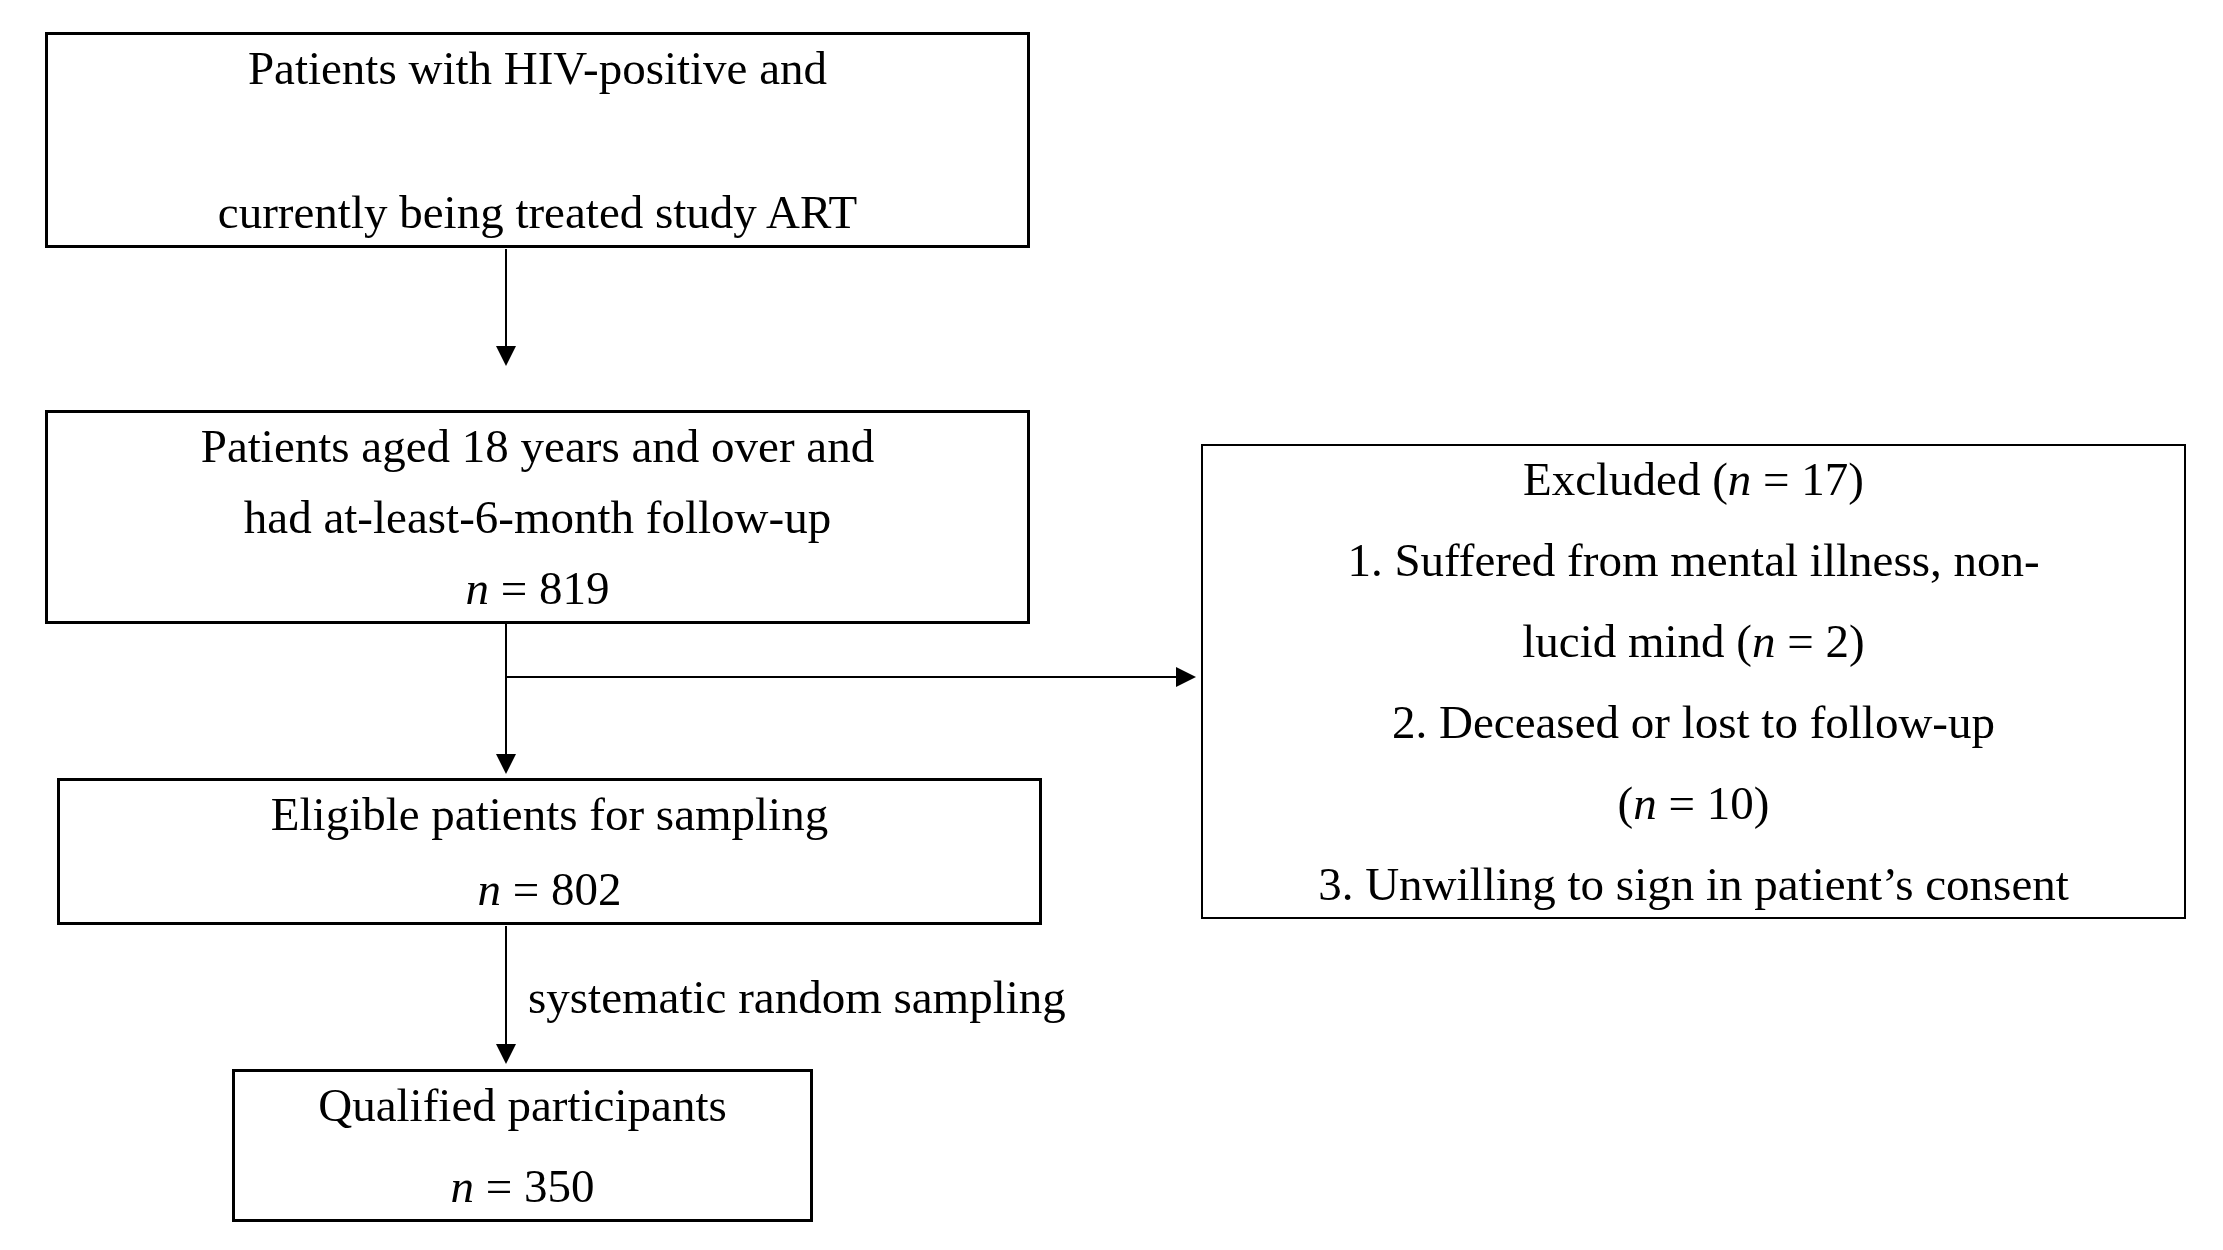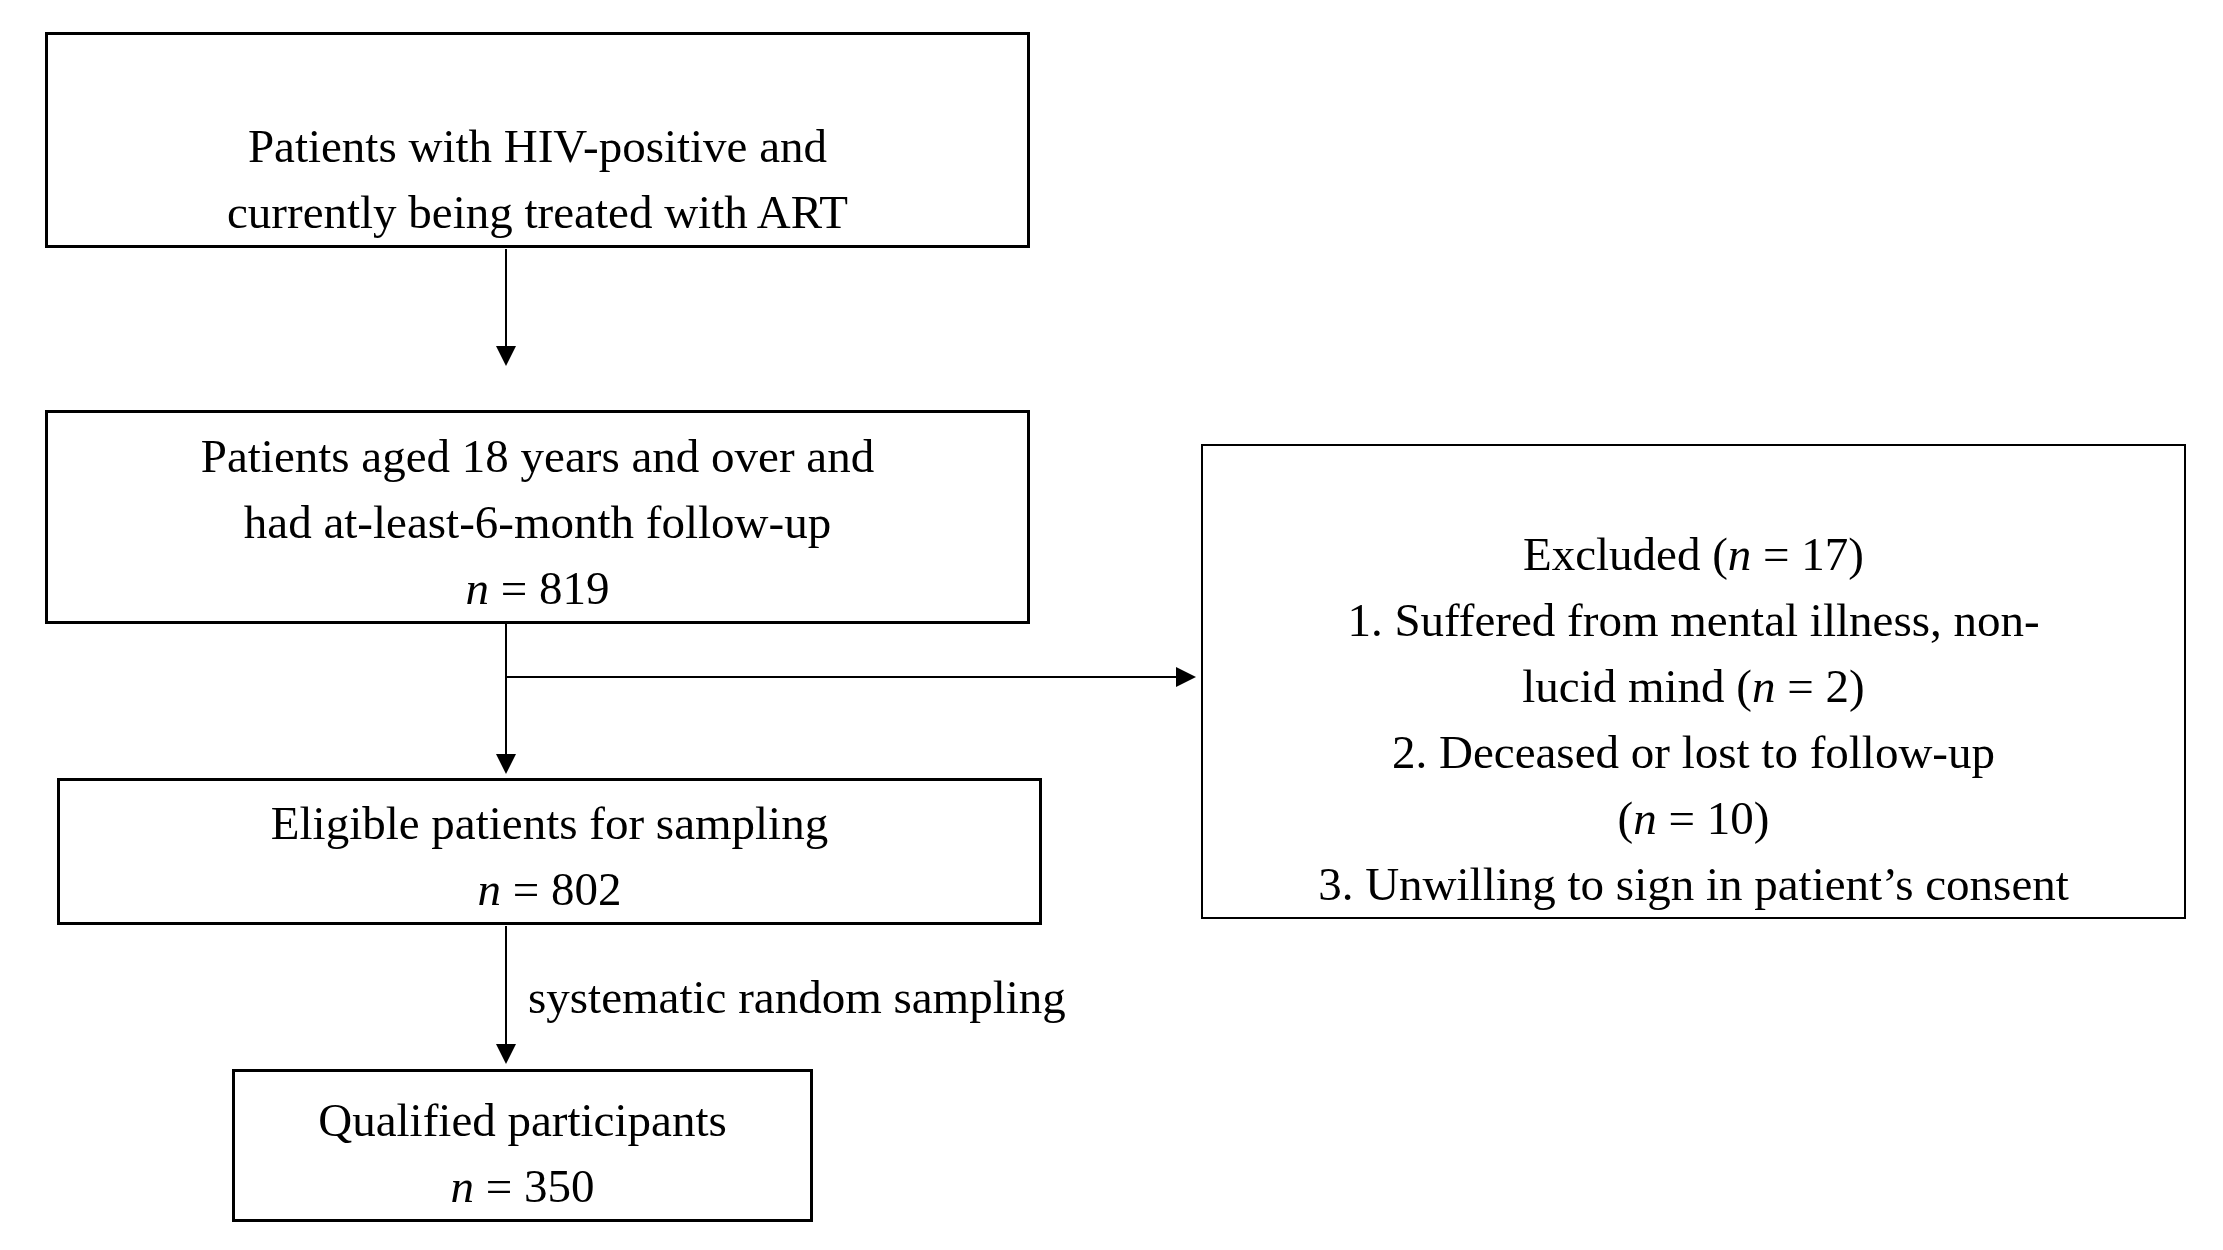--- a/index.html
+++ b/index.html
@@ -15,21 +15,21 @@
     line-height: 66px;
     overflow: hidden;
   }
   .box {
     position: absolute;
     box-sizing: border-box;
     border: 3px solid var(--ink);
     background: var(--paper);
     display: flex;
     flex-direction: column;
-    justify-content: flex-end;
+    justify-content: space-between;
     align-items: center;
     text-align: center;
     padding: 0 10px;
   }
   .box .line { width: 100%; }
   .it { font-style: italic; }
   #box-population { left: 45px;   top: 32px;   width: 985px; height: 216px; }
   #box-aged       { left: 45px;   top: 370px;  width: 985px; height: 214px; margin-top: 40px; }
   #box-eligible   { left: 45px;   top: 778px;  width: 985px; height: 147px; margin-left: 12px; }
   #box-excluded   { left: 1201px; top: 444px;  width: 985px; height: 475px; border-width: 2px; }
@@ -61,21 +61,21 @@
       </marker>
     </defs>
     <line x1="506" y1="249" x2="506" y2="364" marker-end="url(#arrowhead)"></line>
     <line x1="506" y1="585" x2="506" y2="772" marker-end="url(#arrowhead)"></line>
     <line x1="506" y1="677" x2="1194" y2="677" marker-end="url(#arrowhead)"></line>
     <line x1="506" y1="926" x2="506" y2="1062" marker-end="url(#arrowhead)"></line>
   </svg>
 
   <div class="box" id="box-population">
       <div class="line"><span>Patients with HIV-positive and</span></div>
-      <div class="line"><span>currently being treated with ART</span></div>
+      <div class="line"><span>currently being treated study ART</span></div>
     </div>
 
   <div class="box" id="box-aged">
       <div class="line"><span>Patients aged 18 years and over and</span></div>
       <div class="line"><span>had at-least-6-month follow-up</span></div>
       <div class="line"><span class="it">n</span><span> = 819</span></div>
     </div>
 
   <div class="box" id="box-eligible">
       <div class="line"><span>Eligible patients for sampling</span></div>

